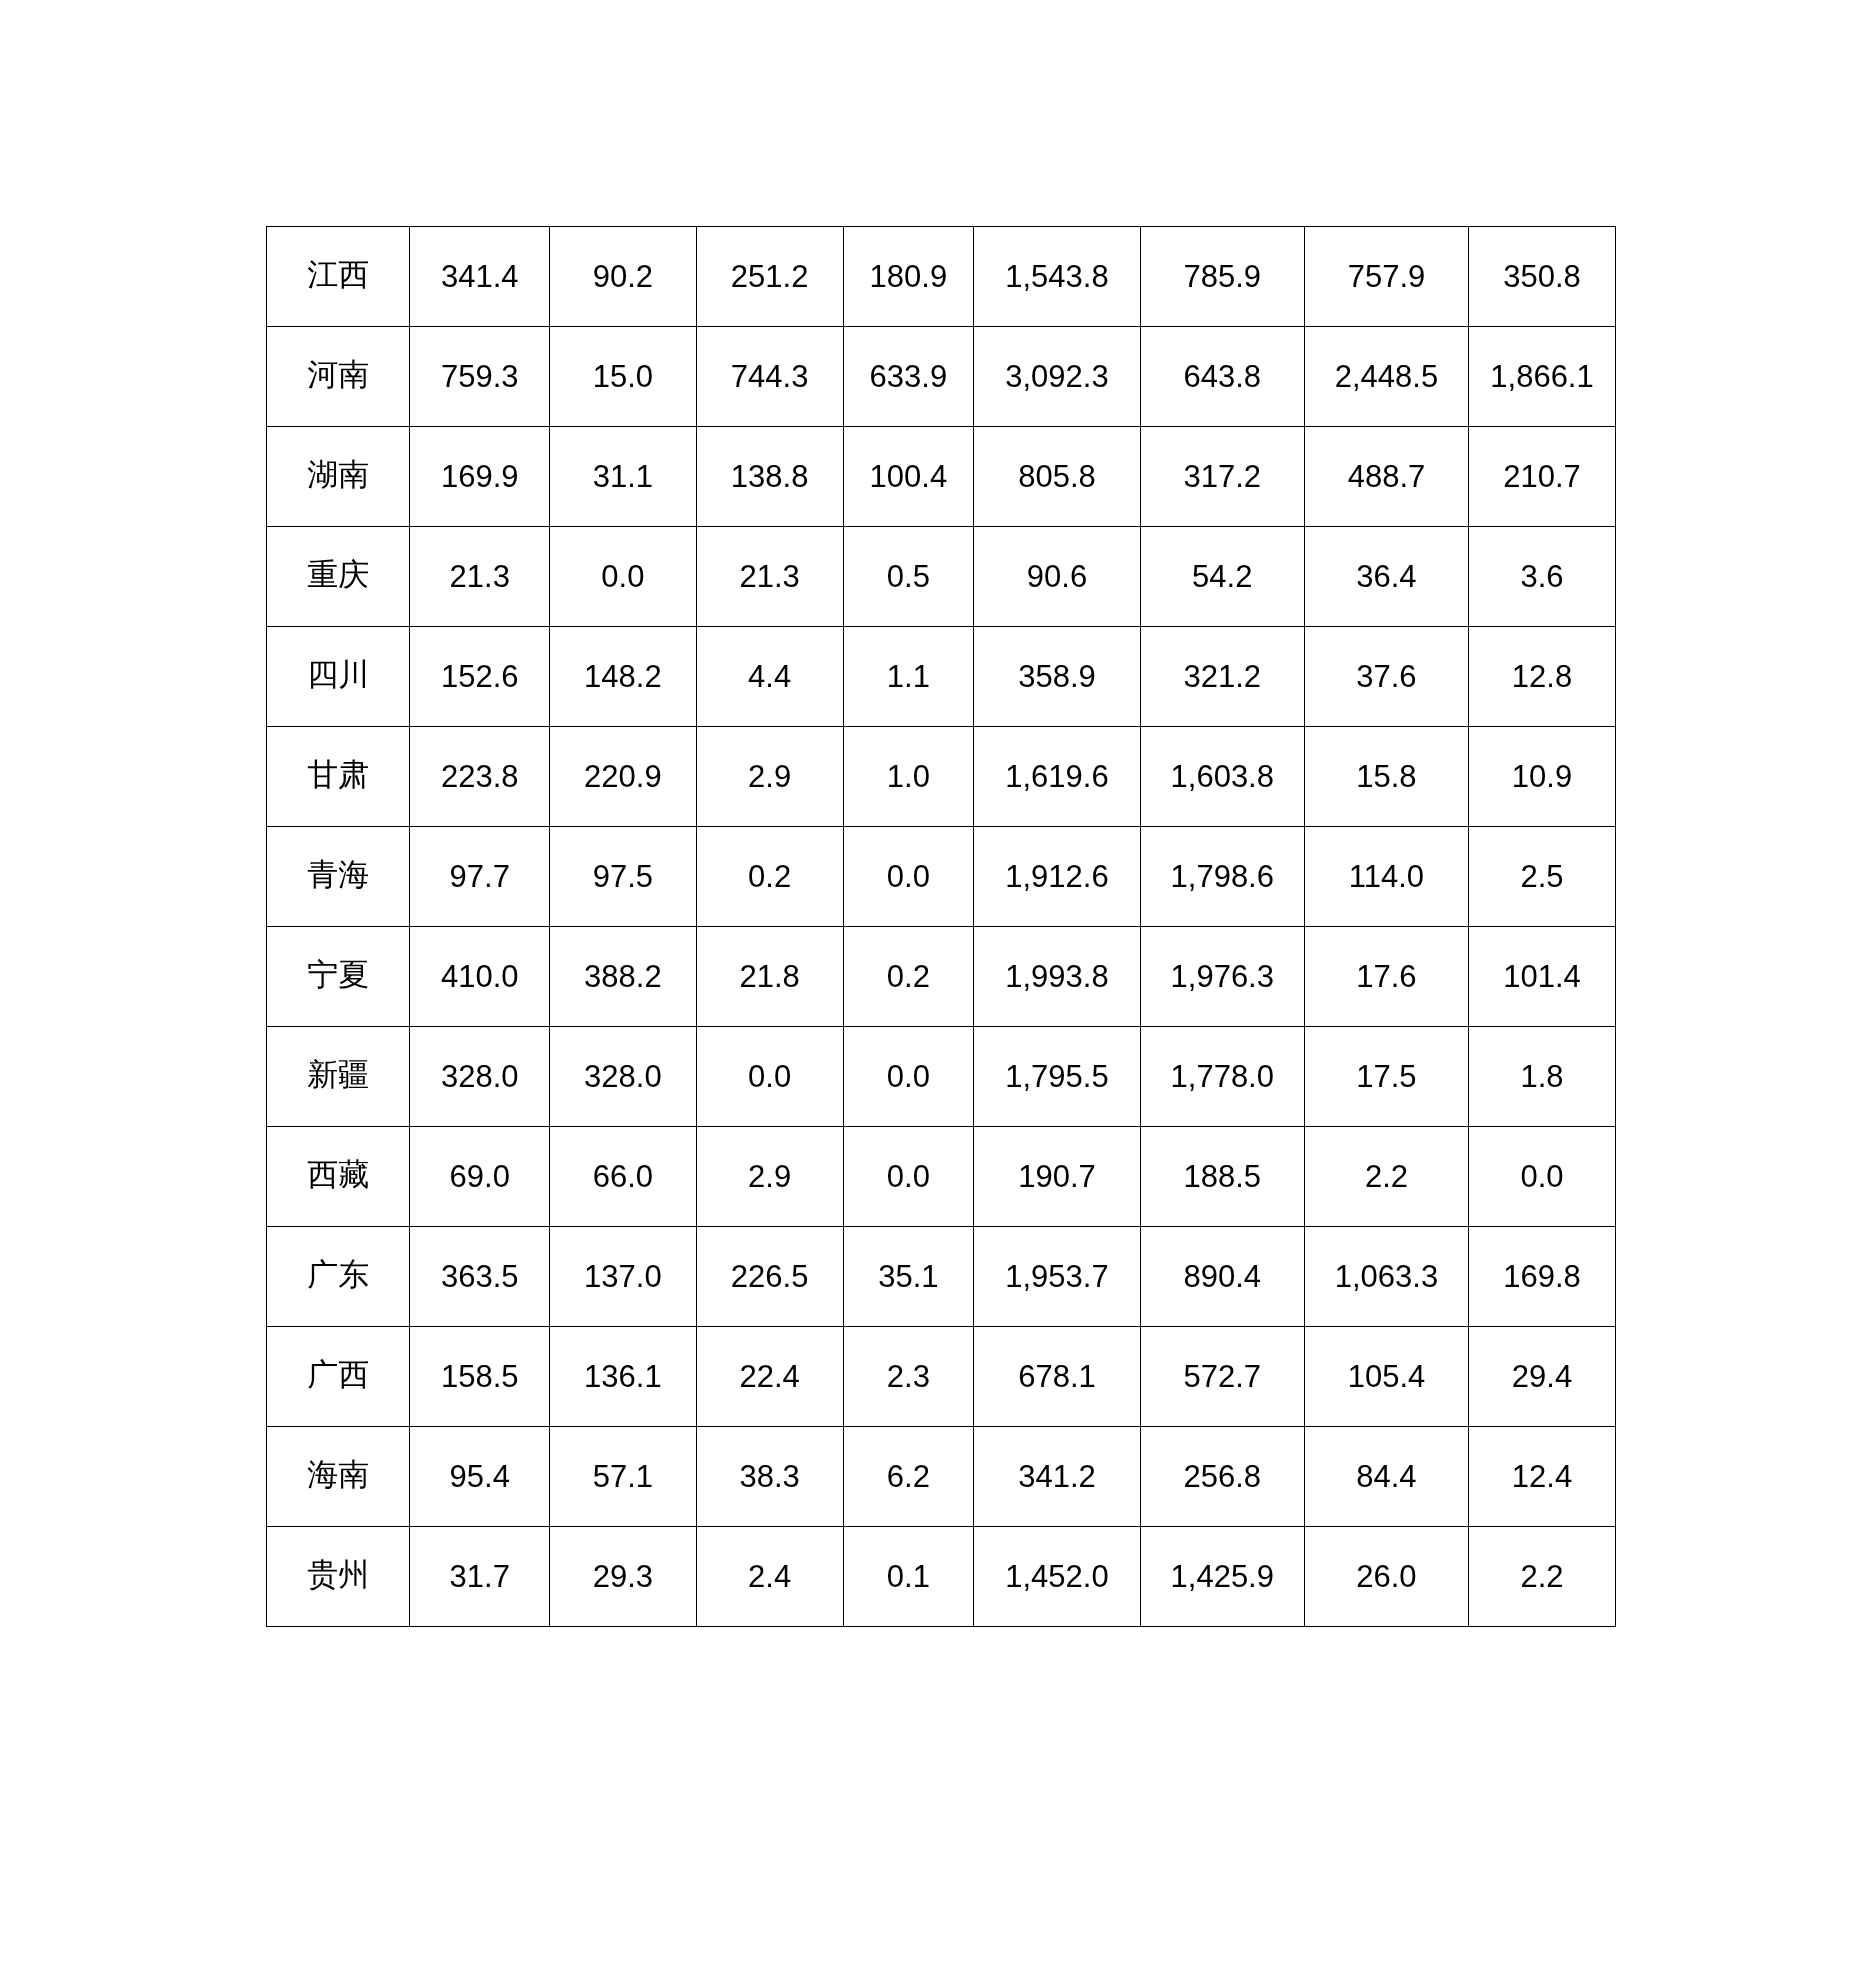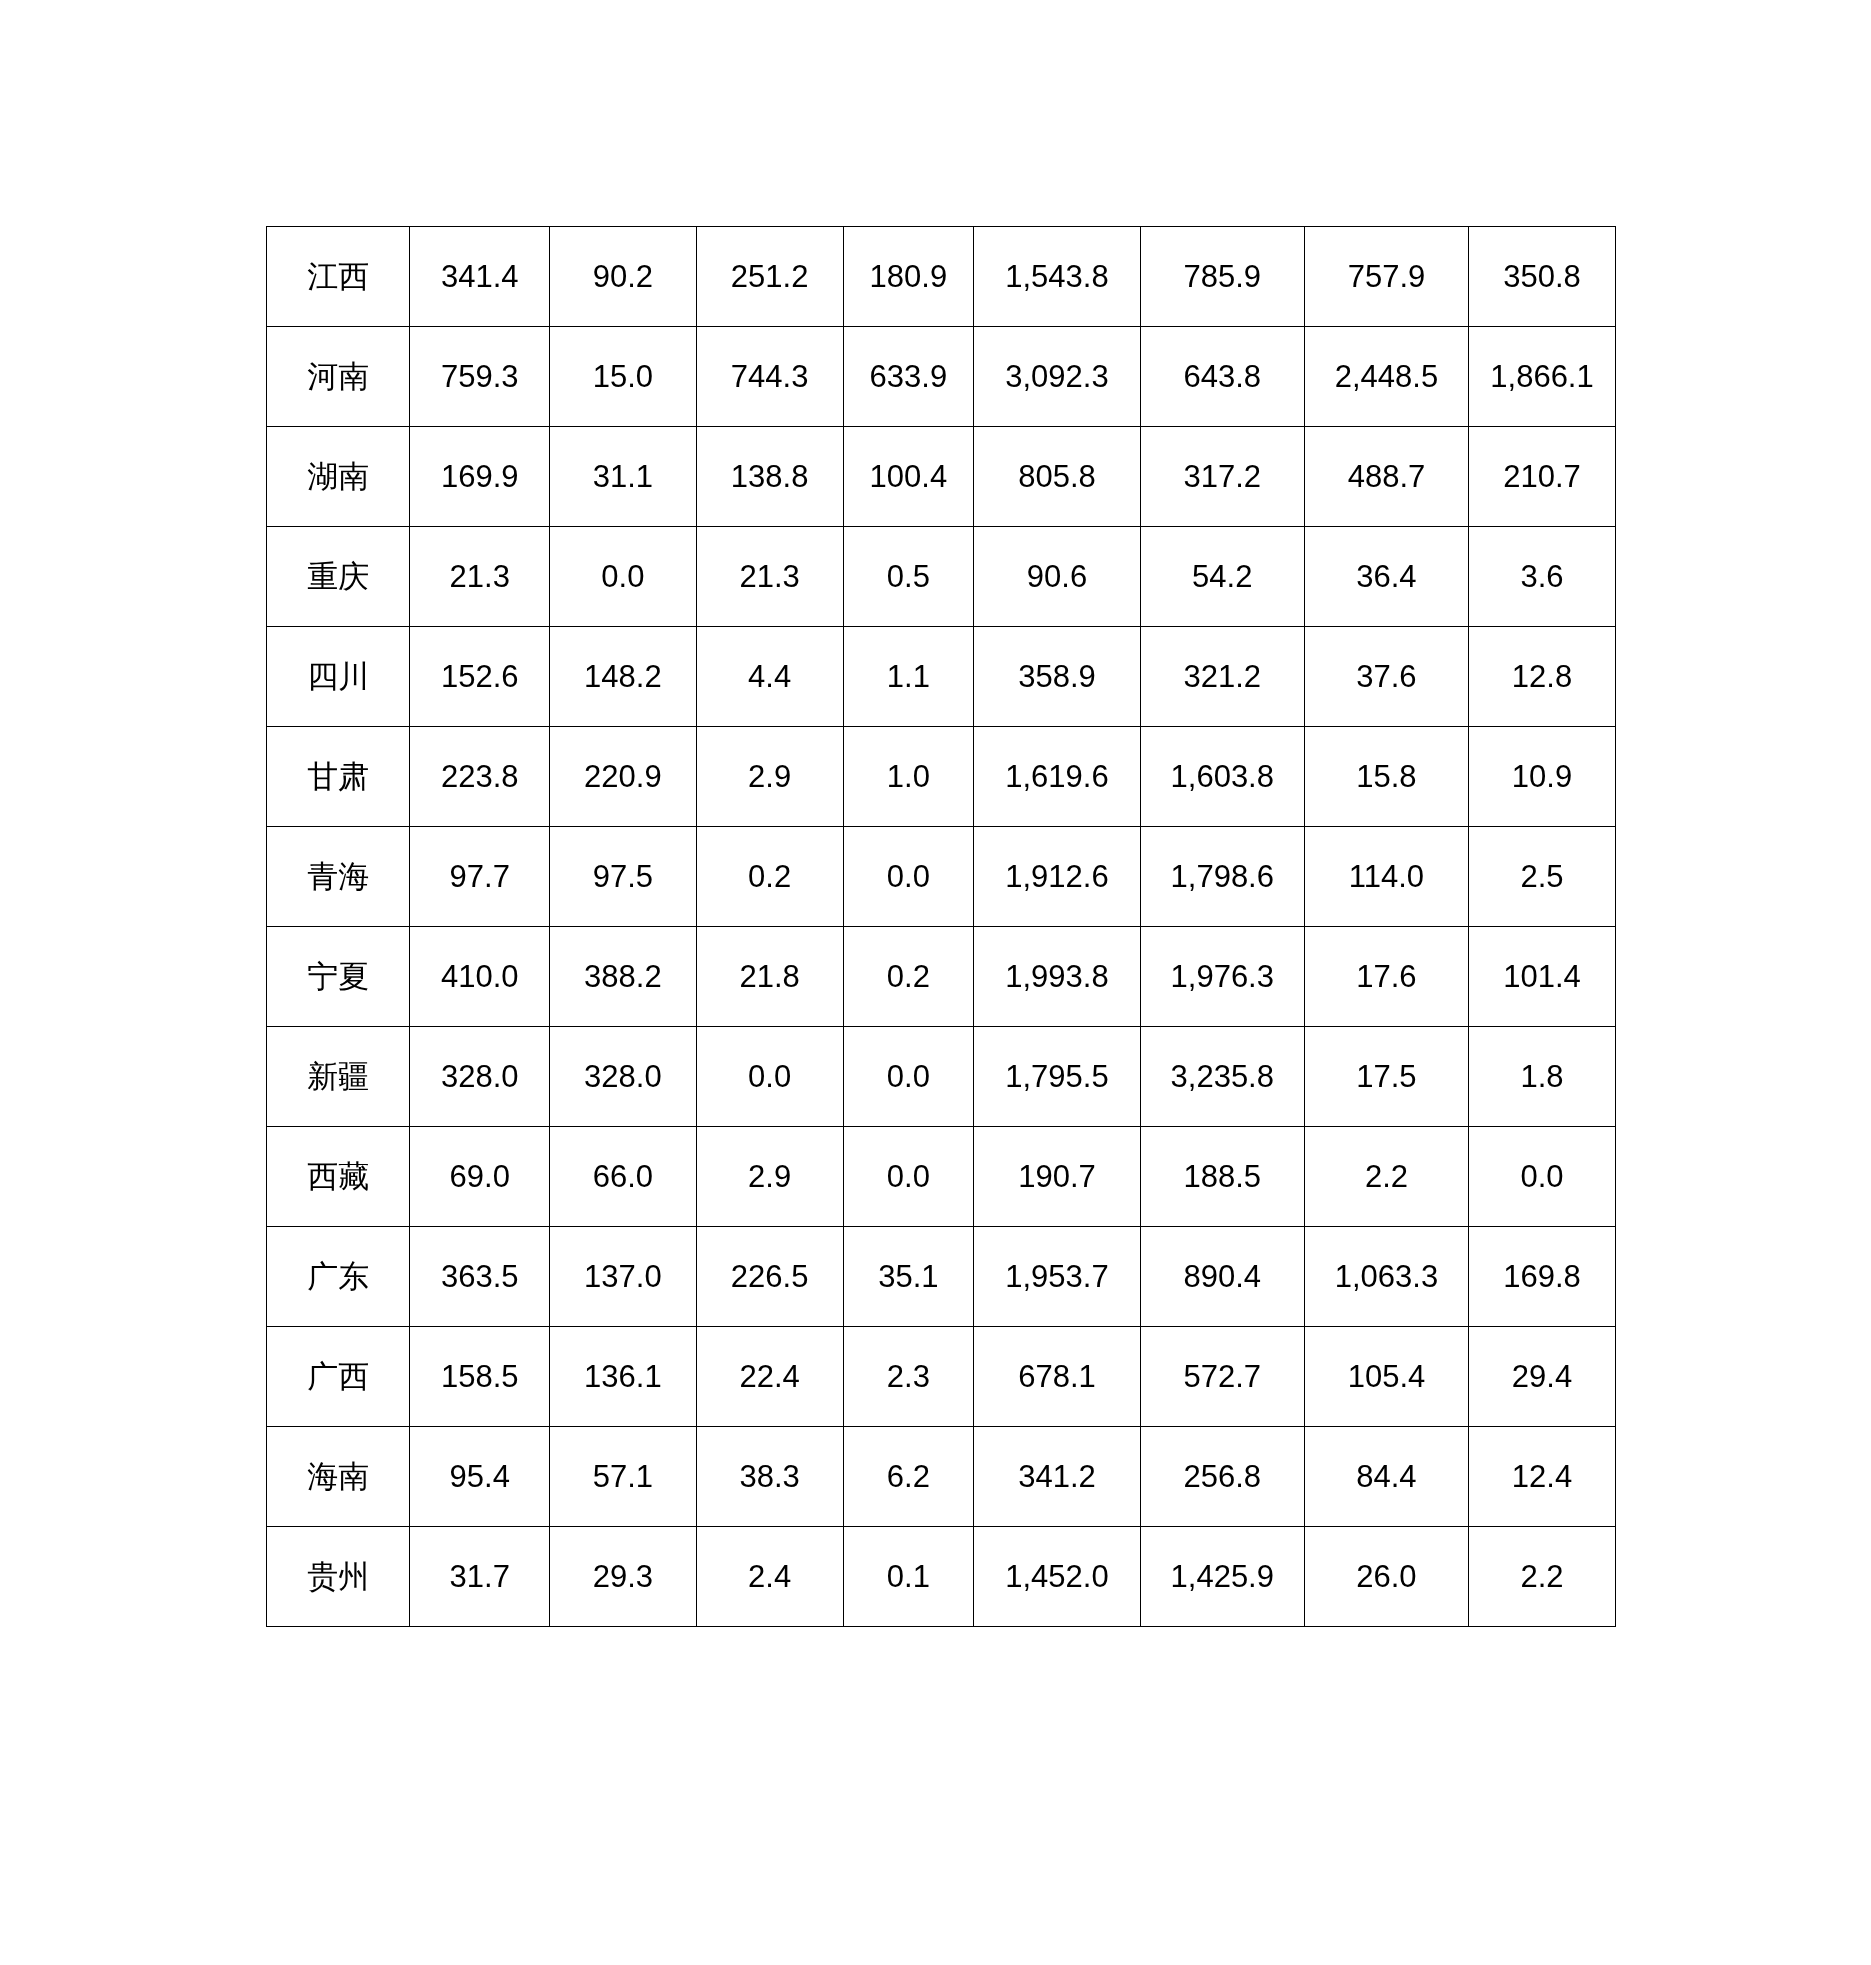--- a/index.html
+++ b/index.html
@@ -30,21 +30,21 @@
     text-align: center;
     vertical-align: middle;
     color: #000000;
     font-size: 31px;
     padding: 0;
     overflow: hidden;
   }
   tr.row { height: 100px; }
   tr.row.tall { height: 200px; }
   td.province {
-    font-family: Liberation Sans, sans-serif;
+    font-family: Liberation Mono, monospace;
     white-space: pre-line;
     line-height: 2.5;
   }
   td.value {
     font-family: "Liberation Sans", "DejaVu Sans", sans-serif;
     line-height: 1.2;
   }
 </style>
 </head>
 <body>
@@ -151,21 +151,21 @@
     <td class="value">17.6</td>
     <td class="value">101.4</td>
   </tr>
         <tr class="row">
     <td class="province">新疆</td>
     <td class="value">328.0</td>
     <td class="value">328.0</td>
     <td class="value">0.0</td>
     <td class="value">0.0</td>
     <td class="value">1,795.5</td>
-    <td class="value">3,235.8</td>
+    <td class="value">1,778.0</td>
     <td class="value">17.5</td>
     <td class="value">1.8</td>
   </tr>
         <tr class="row">
     <td class="province">西藏</td>
     <td class="value">69.0</td>
     <td class="value">66.0</td>
     <td class="value">2.9</td>
     <td class="value">0.0</td>
     <td class="value">190.7</td>

